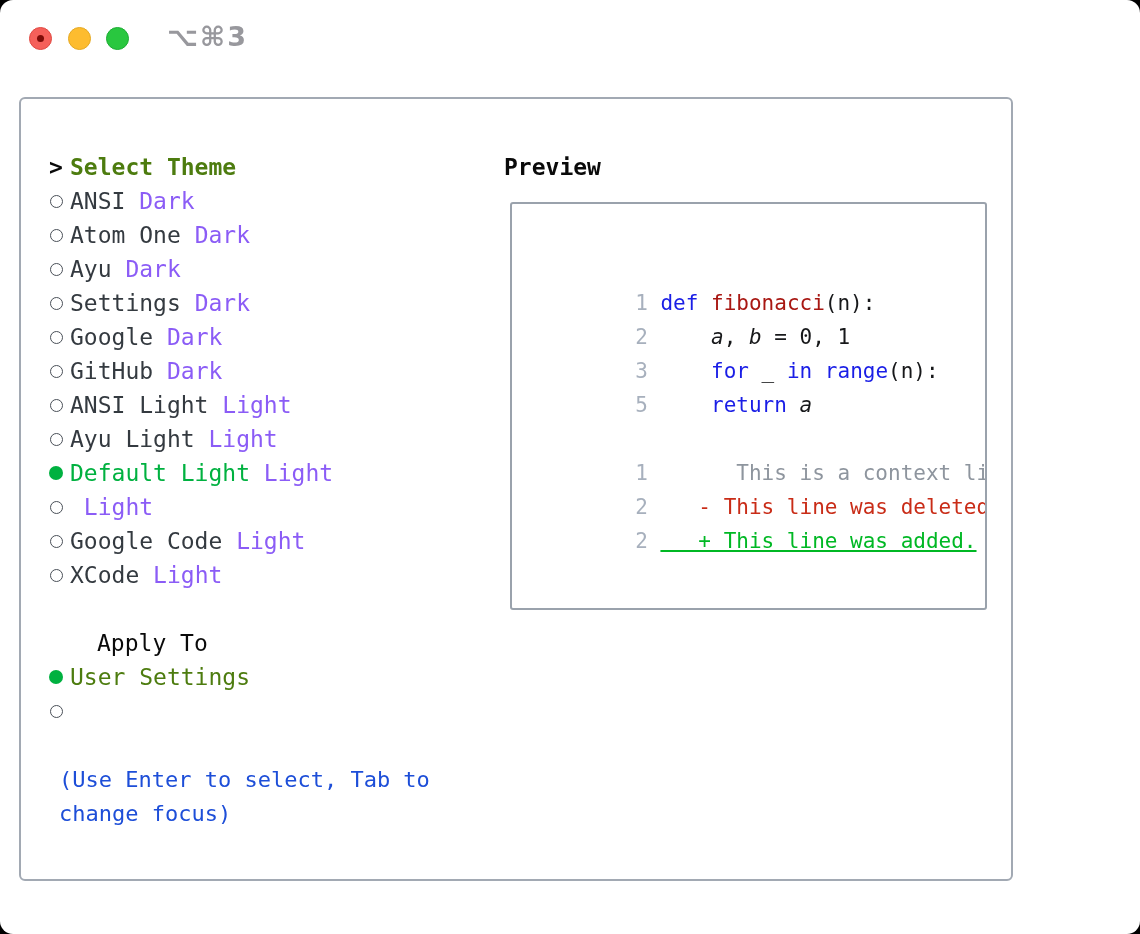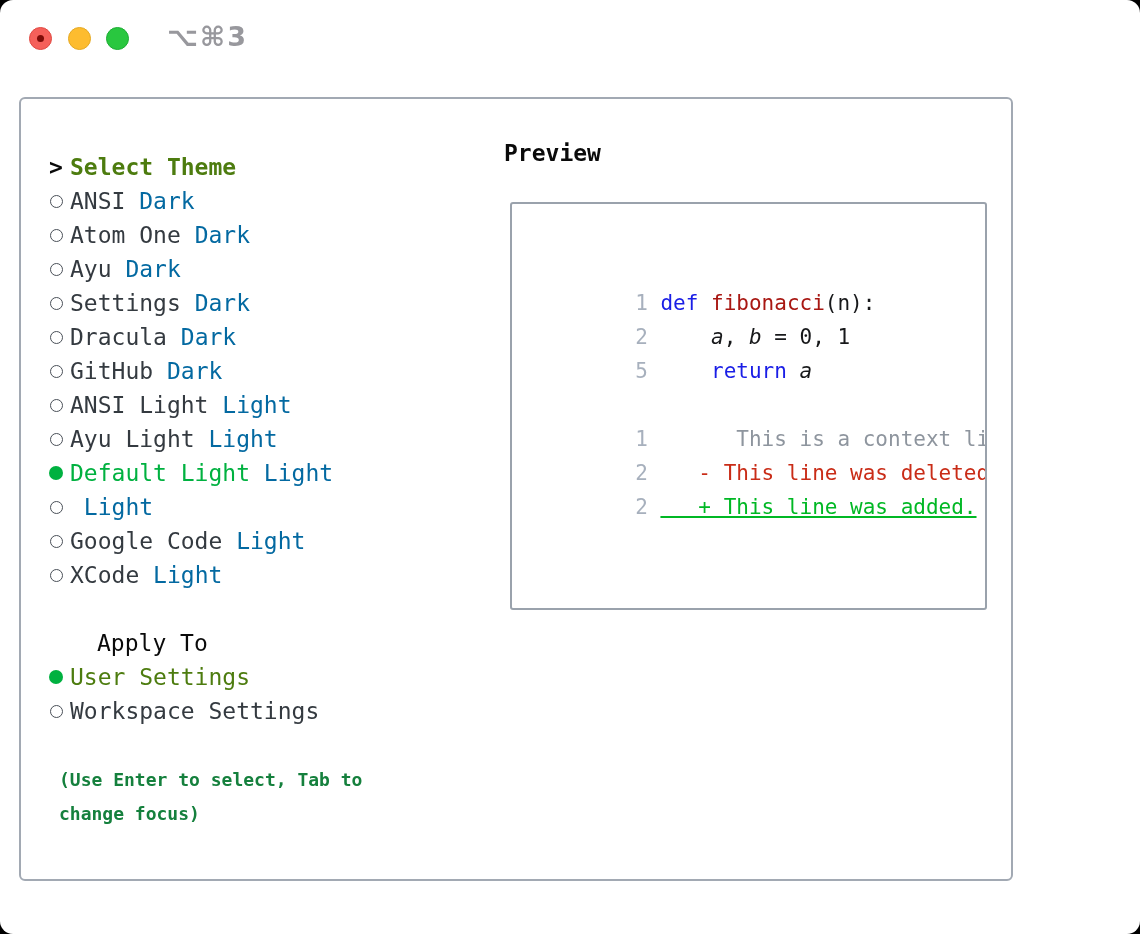--- a/index.html
+++ b/index.html
@@ -26,28 +26,28 @@
   }
   
   .left-col{position:absolute;left:21px;top:51px;width:460px;}
   .row{height:34px;display:flex;align-items:center;white-space:pre;
        font-size:23px;color:#343a40;}
   .marker{width:28px;height:34px;display:flex;align-items:center;justify-content:center;flex:0 0 28px;}
   .cursor{font-weight:700;color:#0a0a0a;}
   .hdr{font-weight:700;color:#4d7c0f;}
   .circ{width:13px;height:13px;border:1.5px solid #4a5058;border-radius:50%;box-sizing:border-box;}
   .circ.sel{width:14px;height:14px;border:none;background:#00b140;}
-  .variant{margin-left:1ch;color:#0369a1;}
+  .variant{margin-left:1ch;color:#8b5cf6;}
   .row.selected .name{color:#00b140;}
   .row.green .label{color:#4d7c0f;}
   .spacer{height:34px;}
   .hint-row{height:34px;display:flex;align-items:center;padding-left:17px;
-            font-size:18px;color:#15803d;white-space:pre;font-weight:bold;}
+            font-size:22px;color:#1d4ed8;white-space:pre;}
   
-  .preview-header{position:absolute;left:483px;top:37px;height:34px;display:flex;
+  .preview-header{position:absolute;left:483px;top:51px;height:34px;display:flex;
                   align-items:center;font-size:23px;font-weight:700;color:#0a0a0a;}
   .preview-box{
     position:absolute;left:489px;top:103px;width:477px;height:408px;
     border:2px solid #9aa2ac;border-radius:3px;box-sizing:border-box;
     padding:48px 0 0 22px;overflow:hidden;background:#fff;
   }
   .cl{height:34px;line-height:34px;font-size:21px;white-space:pre;color:#17181a;}
   .ln{display:inline-block;width:2ch;color:#a7b0bd;}
   .kw{color:#1a1ee6;}
   .fn{color:#a81712;}
@@ -92,21 +92,21 @@
         <span class="name">Ayu</span>
         <span class="variant">Dark</span>
       </div>
       <div class="row item">
         <span class="marker"><span class="circ"></span></span>
         <span class="name">Settings</span>
         <span class="variant">Dark</span>
       </div>
       <div class="row item">
         <span class="marker"><span class="circ"></span></span>
-        <span class="name">Dracula</span>
+        <span class="name">Google</span>
         <span class="variant">Dark</span>
       </div>
       <div class="row item">
         <span class="marker"><span class="circ"></span></span>
         <span class="name">GitHub</span>
         <span class="variant">Dark</span>
       </div>
       <div class="row item">
         <span class="marker"><span class="circ"></span></span>
         <span class="name">ANSI Light</span>
@@ -142,37 +142,39 @@
       <div class="row">
         <span class="marker"></span>
         <span style="color:#0a0a0a;margin-left:27px;">Apply To</span>
       </div>
       <div class="row green">
         <span class="marker"><span class="circ sel"></span></span>
         <span class="label">User Settings</span>
       </div>
       <div class="row">
         <span class="marker"><span class="circ"></span></span>
-        <span class="label">Workspace Settings</span>
       </div>
 
       <div class="spacer"></div>
 
       <div class="hint-row">(Use Enter to select, Tab to</div>
       <div class="hint-row">change focus)</div>
     </div>
 
     <div class="preview-header">Preview</div>
 
     <div class="preview-box">
       <div class="cl">
         <span class="ln">1</span><span class="kw">def</span><span> </span><span class="fn">fibonacci</span><span>(n):</span>
       </div>
       <div class="cl">
         <span class="ln">2</span><span>    </span><span class="v">a</span><span>, </span><span class="v">b</span><span> = 0, 1</span>
+      </div>
+      <div class="cl">
+        <span class="ln">3</span><span>    </span><span class="kw">for</span><span> _ </span><span class="kw">in</span><span> </span><span class="kw">range</span><span>(n):</span>
       </div>
       <div class="cl">
         <span class="ln">5</span><span>    </span><span class="kw">return</span><span> </span><span class="v">a</span>
       </div>
 
       <div class="cl"></div>
 
       <div class="cl">
         <span class="ln">1</span><span class="ctx">      This is a context line.</span>
       </div>

